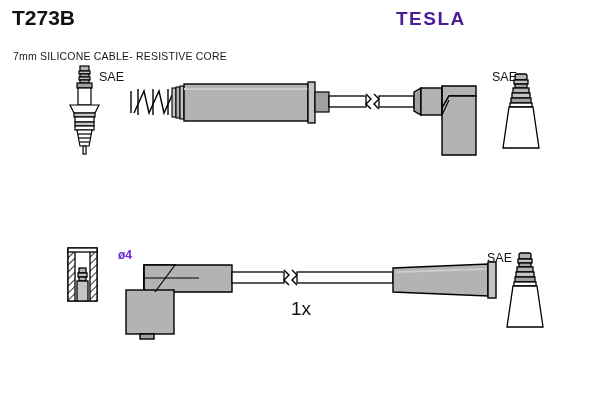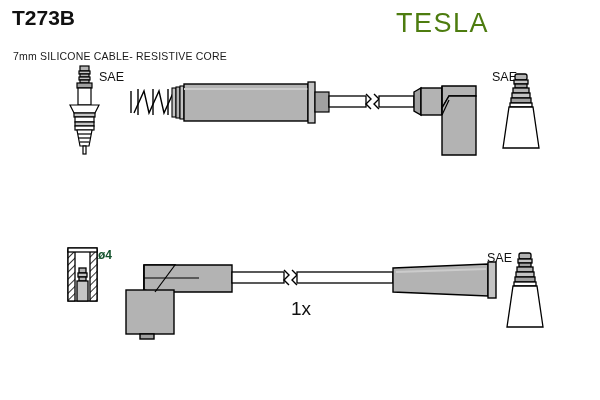--- a/index.html
+++ b/index.html
@@ -32,23 +32,23 @@
   }
   .txt-sub {
     position: absolute;
     font-size: 10.5px;
     color: #1a1a1a;
     letter-spacing: 0.2px;
     white-space: nowrap;
   }
   .txt-brand {
     position: absolute;
-    font-weight: normal;
-    font-size: 27px;
-    color: #4d7c0f;
+    font-weight: bold;
+    font-size: 19px;
+    color: #4c1d95;
     letter-spacing: 1.5px;
     white-space: nowrap;
   }
   .txt-qty {
     position: absolute;
     font-size: 19px;
     color: #111111;
     white-space: nowrap;
     margin-top: 44px;
   }
@@ -56,22 +56,23 @@
     position: absolute;
     font-weight: normal;
     font-size: 12.5px;
     color: #111111;
     white-space: nowrap;
   }
   .txt-dia {
     position: absolute;
     font-weight: bold;
     font-size: 12px;
-    color: #14532d;
-    white-space: nowrap;
+    color: #6d28d9;
+    white-space: nowrap;
+    margin-left: 20px;
   }
 </style>
 </head>
 <body>
 
 <div id="sheet">
 
   <div class="txt-title" style="left:12px; top:6px;">T273B</div>
 
   <div class="txt-sub" style="left:13px; top:50px;">7mm SILICONE CABLE- RESISTIVE CORE</div>

